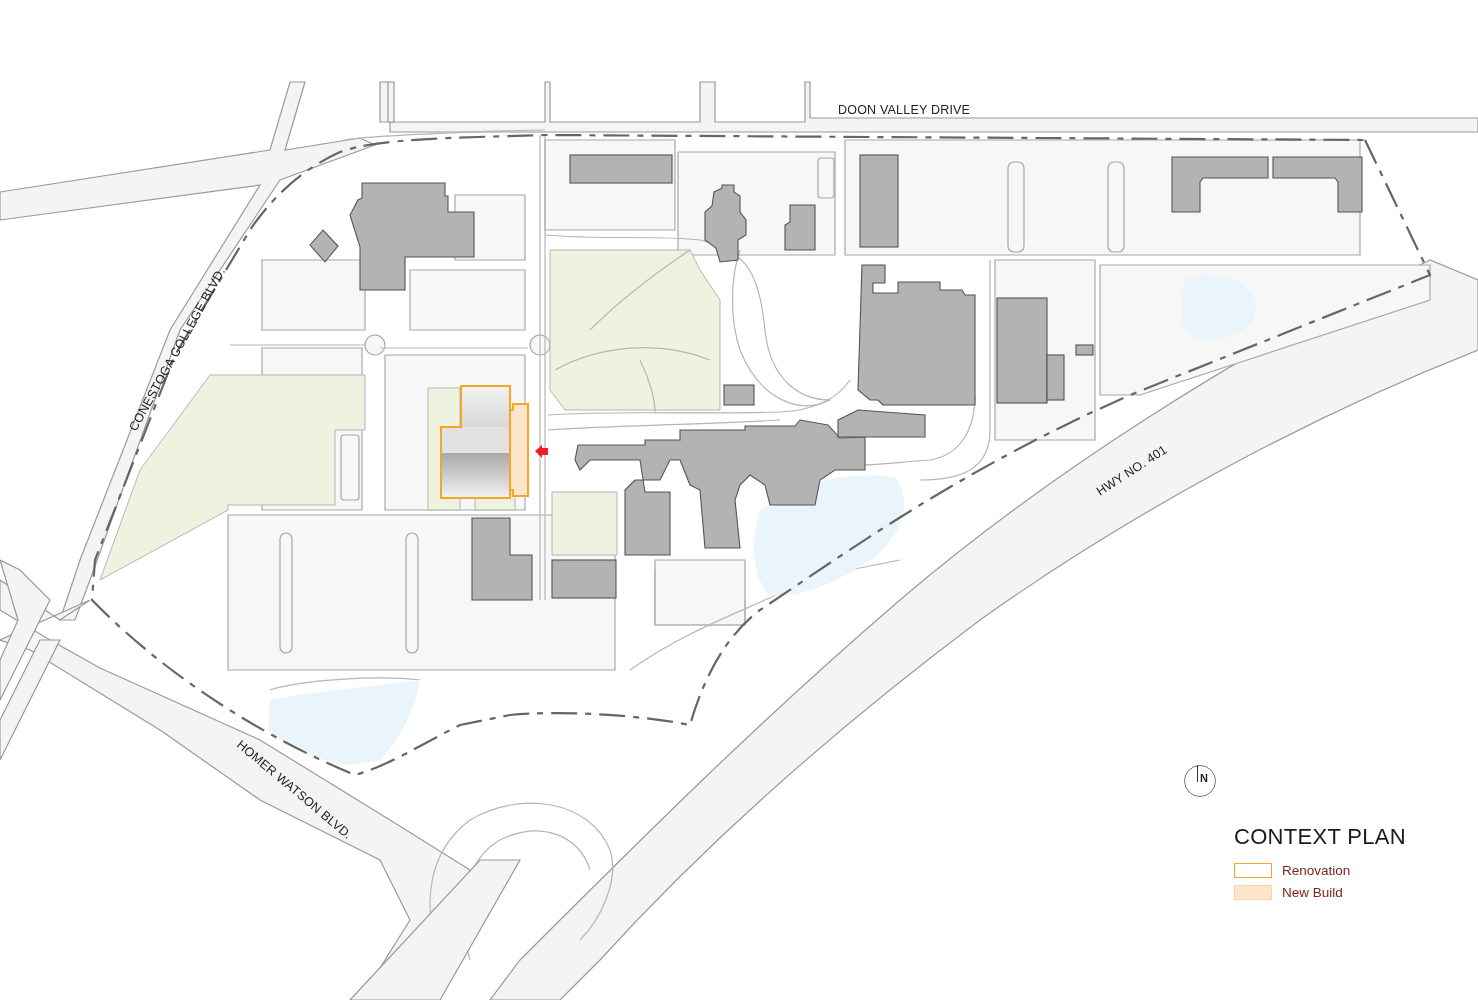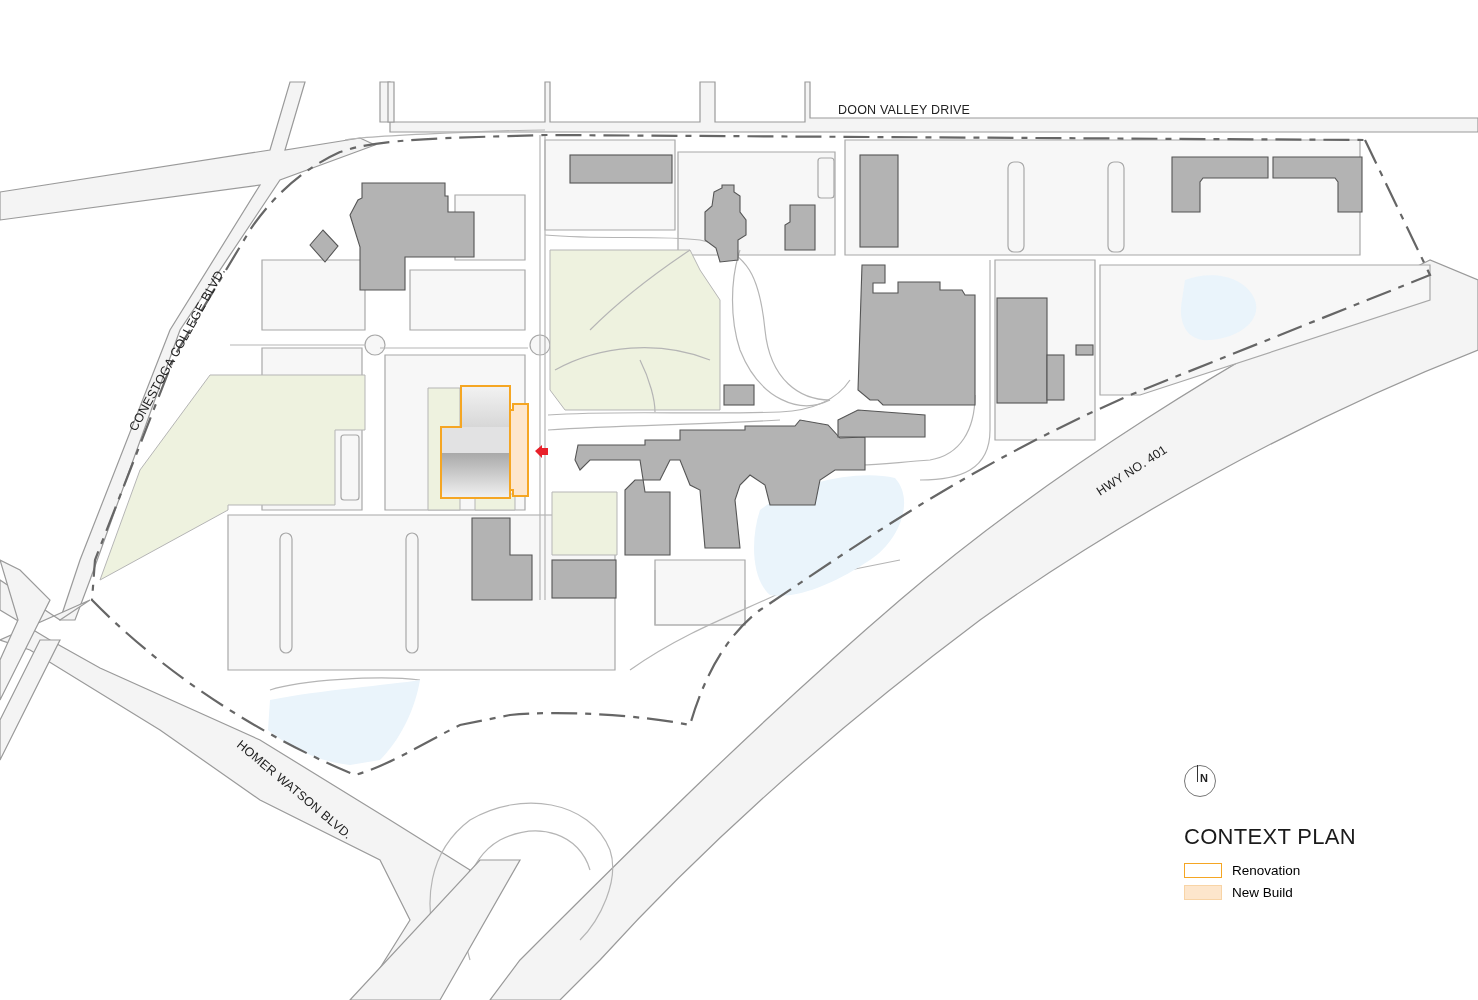--- a/index.html
+++ b/index.html
@@ -6,25 +6,25 @@
   body{width:1478px;height:1000px;position:relative;overflow:hidden;font-family:"Liberation Sans",sans-serif;}
   #map{position:absolute;left:0;top:0;width:1478px;height:1000px;}
   .road{fill:#f4f4f4;stroke:#9a9a9a;stroke-width:1.2;}
   .lot{fill:#f7f7f7;stroke:#a8a8a8;stroke-width:1.2;}
   .path{fill:none;stroke:#b5b5b5;stroke-width:1.2;}
   .green{fill:#eef2df;stroke:#b5b5b5;stroke-width:1;}
   .water{fill:#eaf4fb;stroke:none;}
   .bldg{fill:#b3b3b3;stroke:#555;stroke-width:1.1;}
   .boundary{fill:none;stroke:#666;stroke-width:2.2;stroke-dasharray:26 8 6 8;}
   .lbl{font-family:"Liberation Sans",sans-serif;font-size:12.5px;fill:#222;letter-spacing:0.2px;}
-  .legend{position:absolute;left:1184px;top:824px;}
+  .legend{position:absolute;left:1234px;top:824px;}
   .legend-title{font-size:22px;color:#1a1a1a;letter-spacing:0.3px;margin-bottom:10px;}
   .legend-row{display:flex;align-items:center;height:21px;margin-bottom:1px;}
   .swatch{width:38px;height:15px;box-sizing:border-box;margin-right:10px;}
-  .legend-text{font-size:13.5px;color:#000000;}
+  .legend-text{font-size:13.5px;color:#7f1d1d;}
   .compass{position:absolute;left:1184px;top:765px;width:32px;height:32px;border:1.3px solid #777;border-radius:50%;box-sizing:border-box;}
   .compass .needle{position:absolute;left:12px;top:-1px;width:1.3px;height:17px;background:#333;}
   .compass .n{position:absolute;left:15px;top:6px;font-size:11px;font-weight:bold;color:#222;}
 </style>
 </head>
 <body>
 
 <svg id="map" viewBox="0 0 1478 1000" xmlns="http://www.w3.org/2000/svg">
   <defs>
     <linearGradient id="grad" x1="0" y1="0" x2="0" y2="1">

